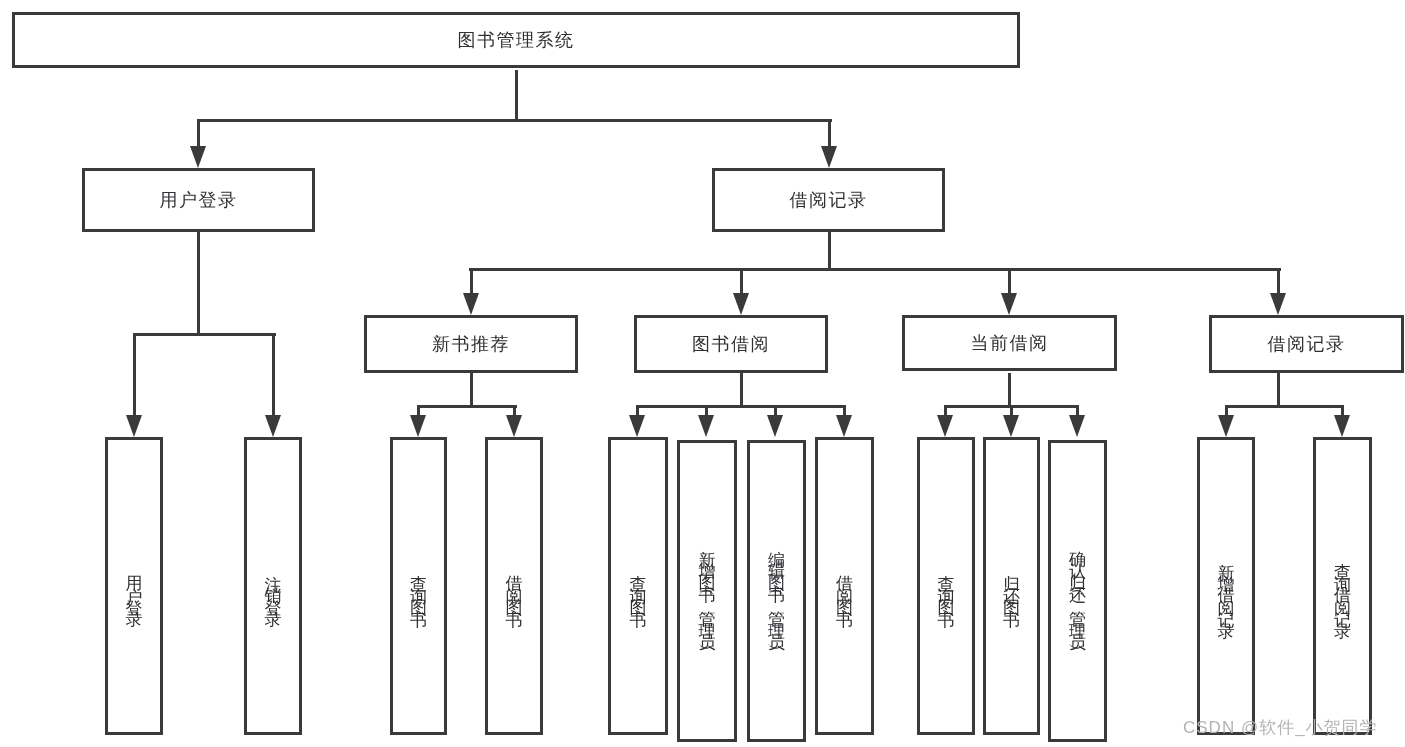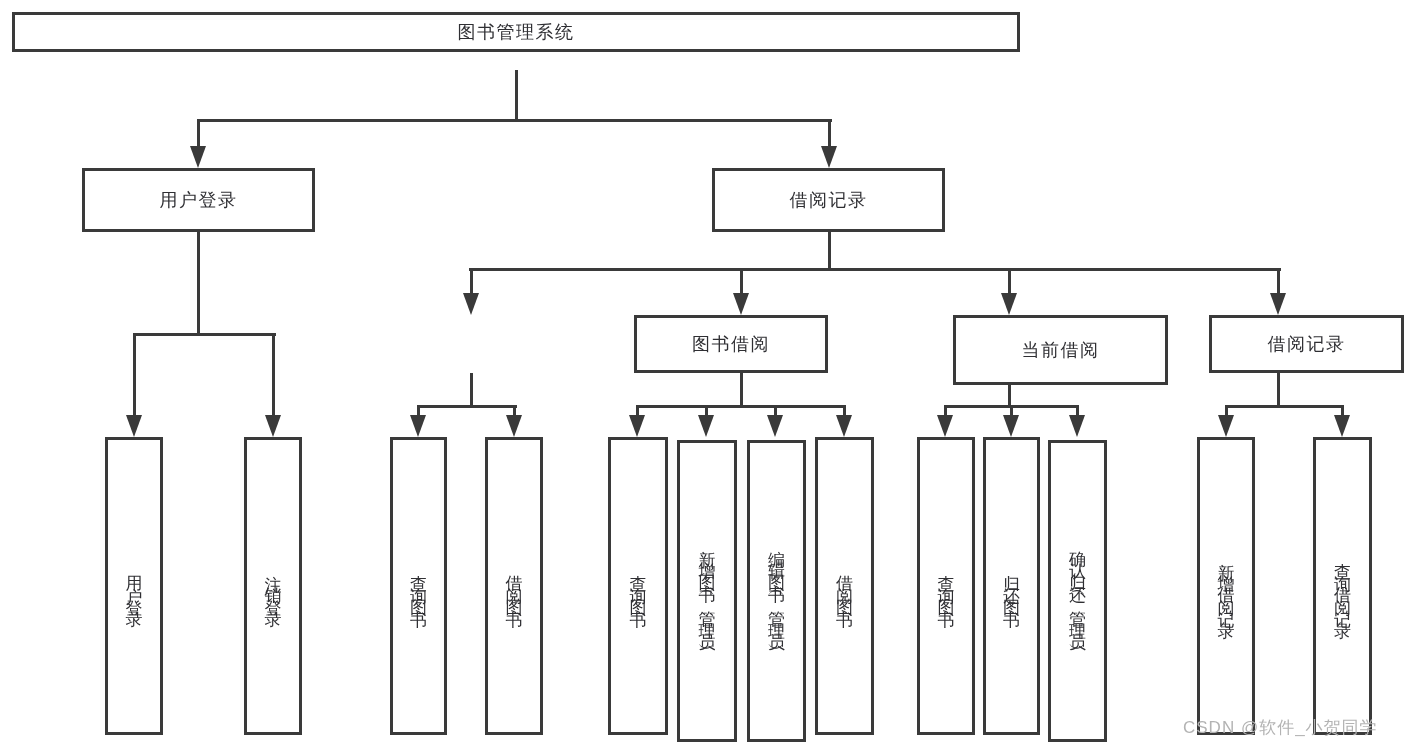--- a/index.html
+++ b/index.html
@@ -30,21 +30,21 @@
   .watermark {
     position:absolute; left:1183px; top:716px; z-index:5;
     font-size:17px; color:#b3b3b3; letter-spacing:1px; white-space:nowrap;
   }
 </style>
 </head>
 <body>
 
 <div class="canvas">
 
-  <div class="box" style="left:12px;top:12px;width:1008px;height:40px">
+  <div class="box" style="left:12px;top:12px;width:1008px;height:56px">
     <span class="hlabel">图书管理系统</span>
   </div>
 
   <div class="line" style="left:515px;top:70px;width:3px;height:51px"></div>
   <div class="line" style="left:197px;top:119px;width:635px;height:3px"></div>
   <div class="line" style="left:197px;top:119px;width:3px;height:31px"></div>
   <div class="arrow" style="left:190px;top:146px"></div>
   <div class="line" style="left:828px;top:119px;width:3px;height:31px"></div>
   <div class="arrow" style="left:821px;top:146px"></div>
 
@@ -66,24 +66,27 @@
   <div class="line" style="left:469px;top:268px;width:812px;height:3px"></div>
   <div class="line" style="left:470px;top:268px;width:3px;height:28px"></div>
   <div class="arrow" style="left:463px;top:293px"></div>
   <div class="line" style="left:740px;top:268px;width:3px;height:28px"></div>
   <div class="arrow" style="left:733px;top:293px"></div>
   <div class="line" style="left:1008px;top:268px;width:3px;height:28px"></div>
   <div class="arrow" style="left:1001px;top:293px"></div>
   <div class="line" style="left:1277px;top:268px;width:3px;height:28px"></div>
   <div class="arrow" style="left:1270px;top:293px"></div>
 
+  <div class="box" style="left:364px;top:315px;width:214px;height:58px">
+    <span class="hlabel">新书推荐</span>
+  </div>
   <div class="box" style="left:634px;top:315px;width:194px;height:58px">
     <span class="hlabel">图书借阅</span>
   </div>
-  <div class="box" style="left:953px;top:315px;width:215px;height:70px">
+  <div class="box" style="left:902px;top:315px;width:215px;height:56px">
     <span class="hlabel">当前借阅</span>
   </div>
   <div class="box" style="left:1209px;top:315px;width:195px;height:58px">
     <span class="hlabel">借阅记录</span>
   </div>
 
   <div class="line" style="left:470px;top:373px;width:3px;height:35px"></div>
   <div class="line" style="left:417px;top:405px;width:100px;height:3px"></div>
   <div class="line" style="left:417px;top:405px;width:3px;height:14px"></div>
   <div class="arrow" style="left:410px;top:415px"></div>

